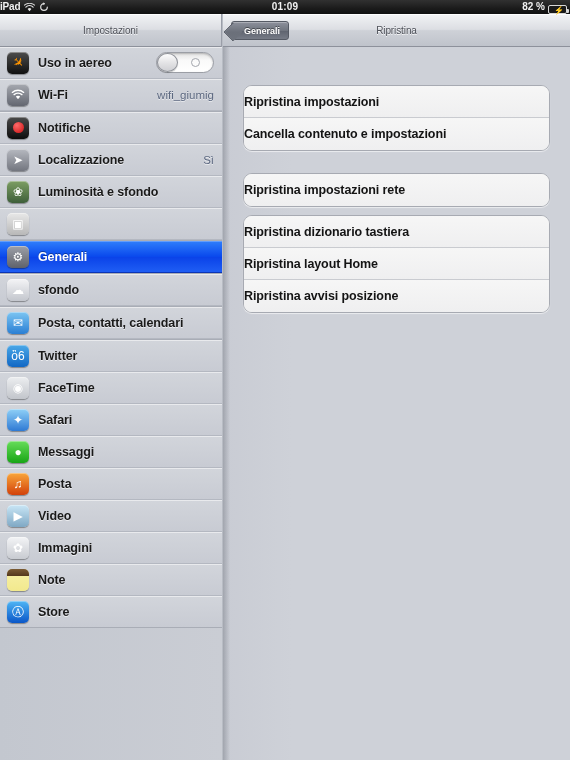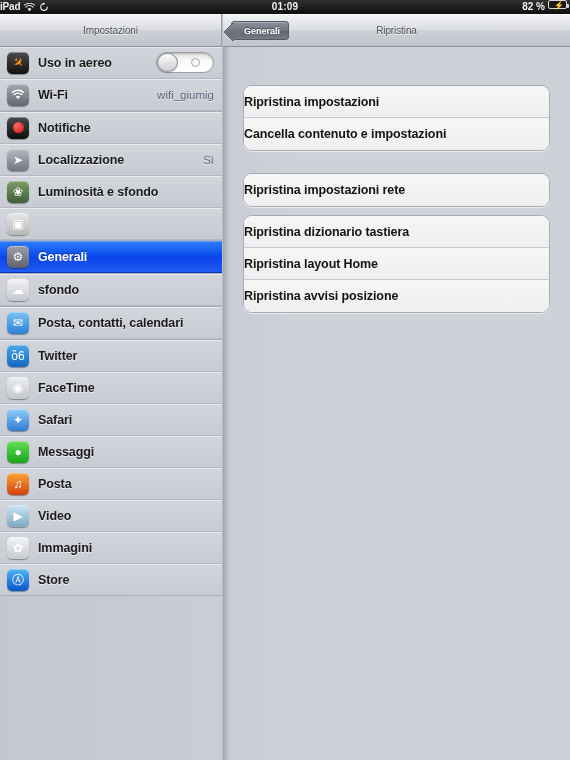--- a/index.html
+++ b/index.html
@@ -19,21 +19,21 @@
     color: #e8e8e8; font-size: 10px; line-height: 14px;
     display: flex; align-items: center; z-index: 30;
   }
   .sb-left { display: flex; align-items: center; gap: 4px; }
   .sb-name { font-weight: bold; font-size: 10px; letter-spacing: -0.2px; color: #f0f0f0; }
   .sb-center {
     position: absolute; left: 0; width: 570px; text-align: center;
     font-size: 10px; font-weight: bold; color: #f2f2f2; letter-spacing: 0.2px;
   }
   .sb-right {
-    position: absolute; right: 3px; display: flex; align-items: flex-start; gap: 3px;
+    position: absolute; right: 3px; display: flex; align-items: flex-end; gap: 3px;
   }
   .sb-pct { font-size: 10px; font-weight: bold; color: #f0f0f0; }
   .battery {
     position: relative; width: 19px; height: 9px;
     border: 1px solid #d8d8d8; border-radius: 2px; background: #1a1a1a;
   }
   .battery::after {
     content: ""; position: absolute; right: -3px; top: 2.5px;
     width: 2px; height: 4px; background: #d8d8d8; border-radius: 0 1px 1px 0;
   }
@@ -325,20 +325,24 @@
             <span class="g">▶</span>
           </span>
           <span class="lbl">Video</span>
         </div>
         <div class="row">
           <span class="ico ic-imm">
             <span class="g">✿</span>
           </span>
           <span class="lbl">Immagini</span>
         </div>
+        <div class="row">
+          <span class="ico ic-note"></span>
+          <span class="lbl">Note</span>
+        </div>
         <div class="row last">
           <span class="ico ic-store">
             <span class="g">Ⓐ</span>
           </span>
           <span class="lbl">Store</span>
         </div>
       </div>
   </div>
 
   <div class="detail">

